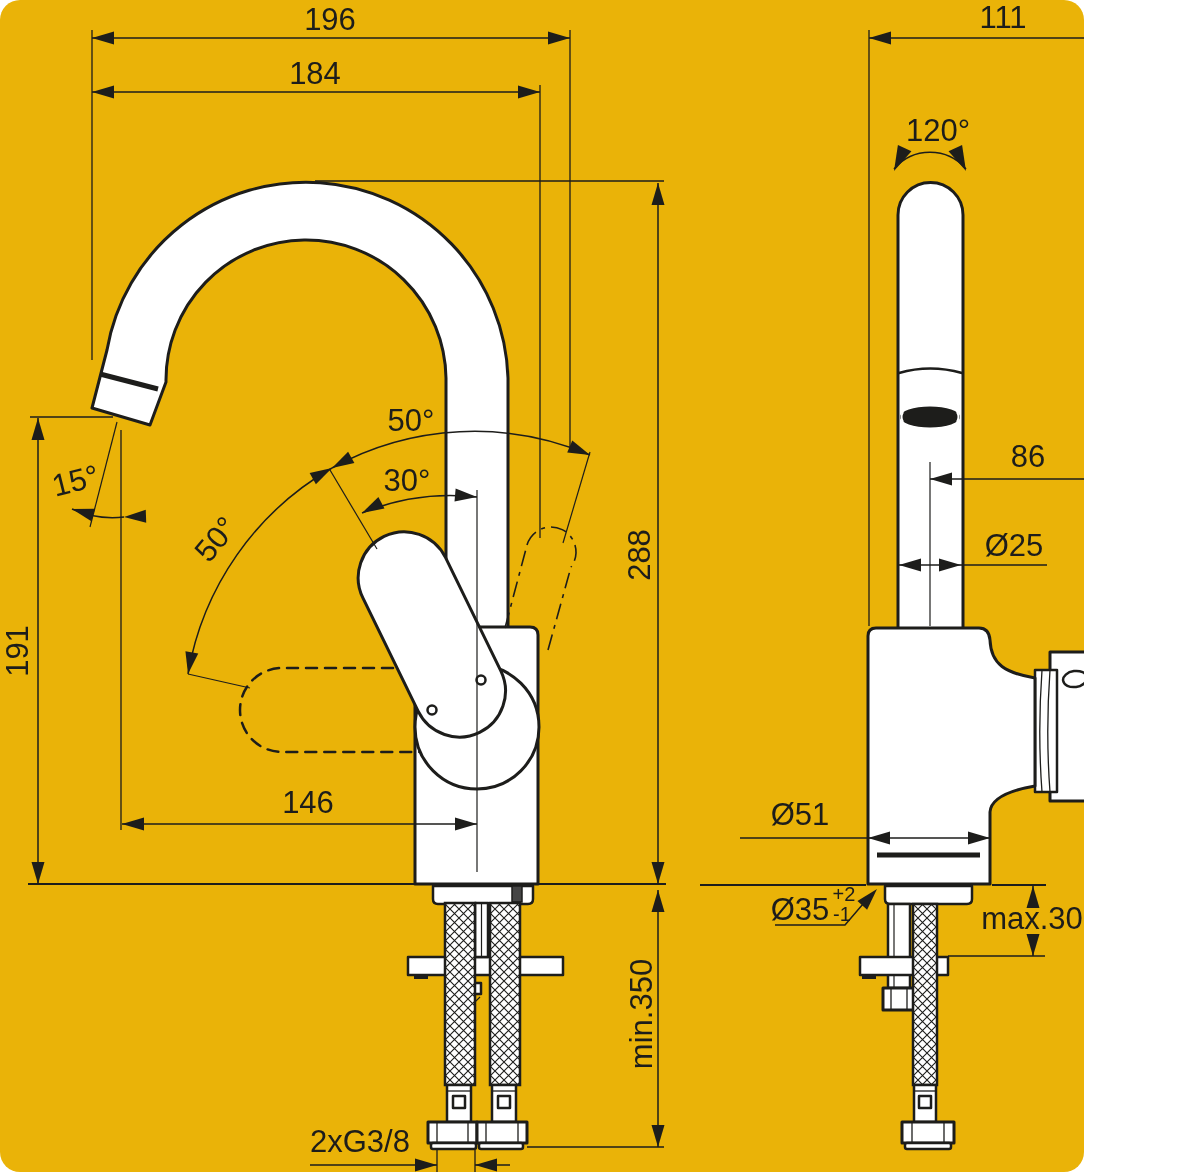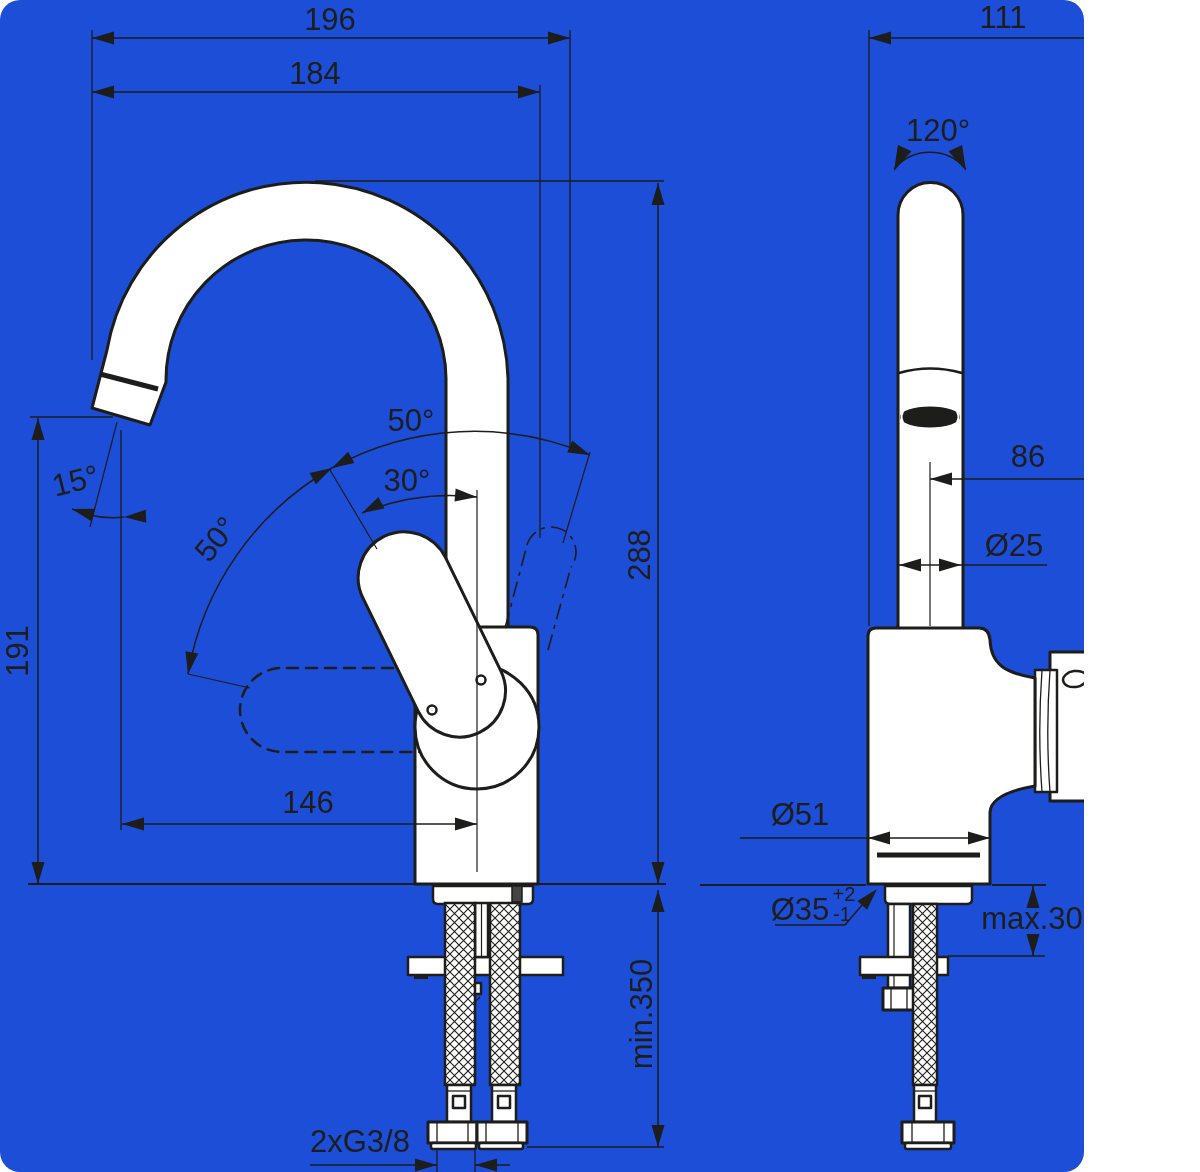--- a/index.html
+++ b/index.html
@@ -1,16 +1,16 @@
 <!DOCTYPE html>
 <html><head>
 <meta charset="utf-8">
 <style>
   html,body{margin:0;padding:0;background:#ffffff;}
-  .stage{position:relative;width:1084px;height:1172px;background:#1d4ed8;overflow:hidden;border-radius:20px;}
+  .stage{position:relative;width:1084px;height:1172px;background:#eab308;overflow:hidden;border-radius:20px;}
   svg{position:absolute;left:0;top:0;}
   svg text{font-family:"Liberation Sans","DejaVu Sans",sans-serif;font-size:31px;fill:#1d1d1b;}
   svg text.sm{font-size:20px;}
   .ln{stroke:#1d1d1b;stroke-width:1.5;fill:none;}
   .xln{stroke:#1d1d1b;stroke-width:1.3;fill:none;}
   .thin{stroke:#1d1d1b;stroke-width:1.2;fill:none;}
   .out{fill:#ffffff;stroke:#1d1d1b;stroke-width:3;stroke-linejoin:round;stroke-linecap:round;}
   .o25{stroke-width:2.5;}
   .nofill{fill:none;}
   .ink{fill:#1d1d1b;stroke:none;}

